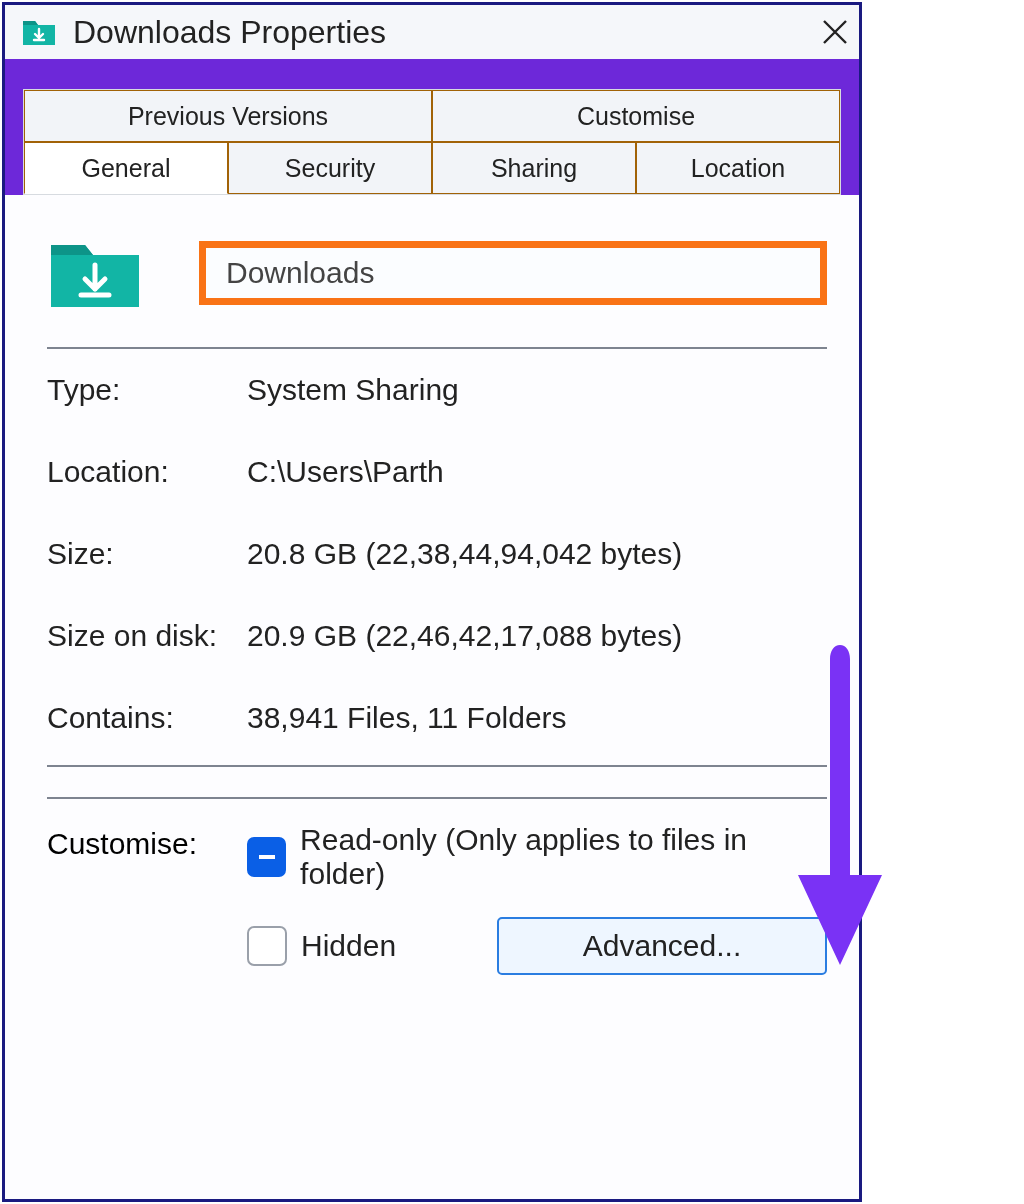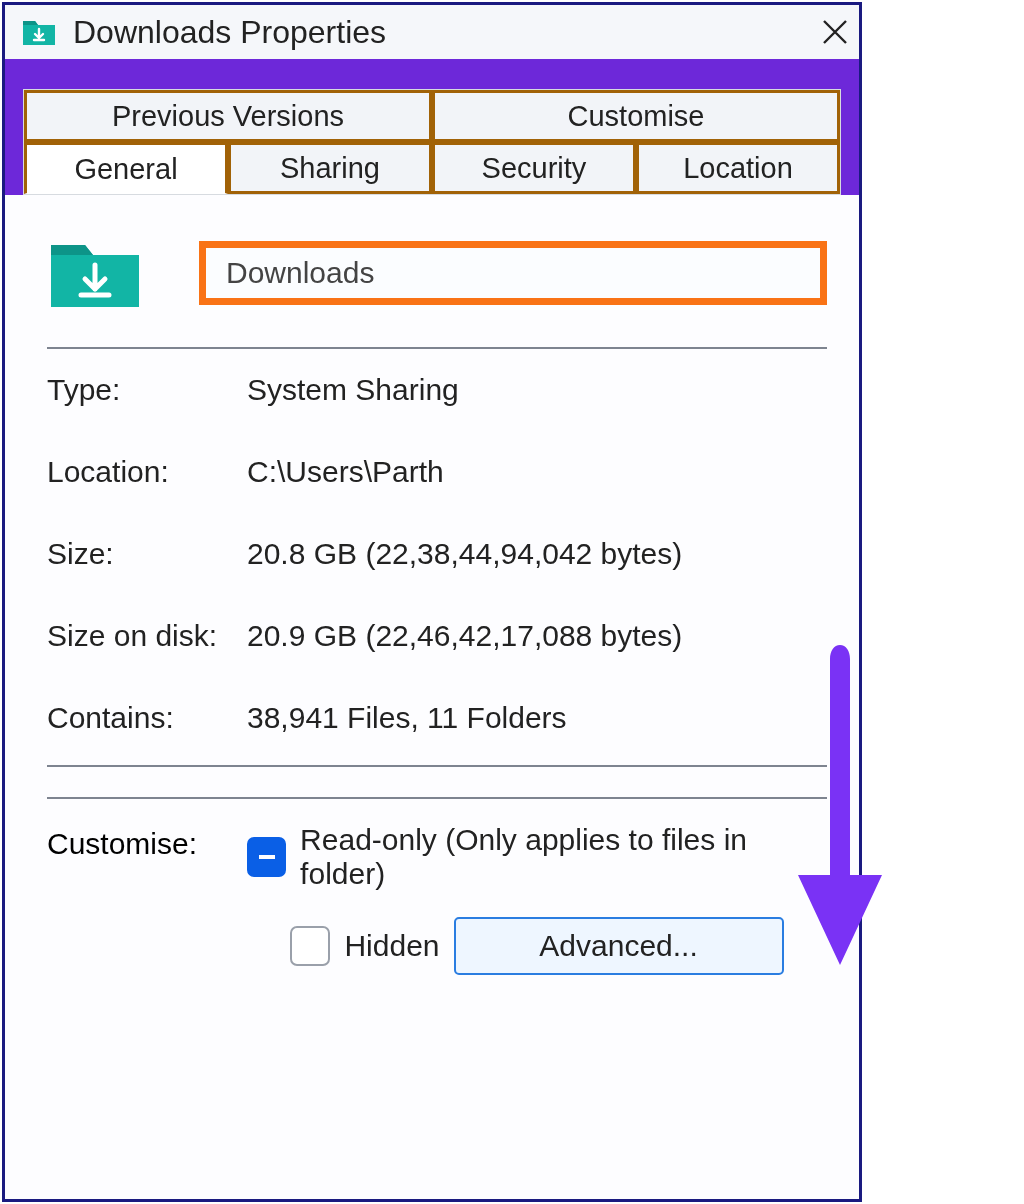--- a/index.html
+++ b/index.html
@@ -10,22 +10,22 @@
   }
   
   .titlebar { display: flex; align-items: center; height: 54px; padding: 0 4px 0 14px; background: #f5f7fa; }
   .titlebar .icon { width: 40px; height: 40px; margin-right: 14px; display:flex; align-items:center; justify-content:center; }
   .titlebar .title { font-size: 32px; color: #222; flex: 1; }
   .titlebar .close { width: 40px; height: 40px; display:flex; align-items:center; justify-content:center; font-size: 36px; color: #222; cursor: pointer; }
   
   .tabs-wrap { padding: 30px 18px 0 18px; }
   .tabs { display: grid; grid-template-columns: repeat(4,1fr); grid-template-rows: 52px 52px; border: 1px solid #d7dbe0; }
   .tab {
-    background: #f2f4f8; border: 3px solid #a16207; display:flex; align-items:center; justify-content:center;
-    font-size: 29px; color: #222; cursor: pointer;
+    background: #f2f4f8; border: 1px solid #a16207; display:flex; align-items:center; justify-content:center;
+    font-size: 25px; color: #222; cursor: pointer;
   }
   .tab.wide { grid-column: span 2; }
   .tab.active { background: #ffffff; border-bottom: 1px solid #ffffff; }
   
   .content { padding: 40px 32px 30px 42px; background:#fdfdff; flex:1; }
   .name-row { display:flex; align-items:center; gap: 56px; margin-bottom: 36px; }
   .folder-icon { width: 96px; height: 76px; display:flex; align-items:center; justify-content:center; }
   .name-input {
     flex:1; height: 64px; border: 7px solid #f97316; background: #fbfdff; font-size: 30px; color: #444;
     padding: 0 20px; display:flex; align-items:center;
@@ -69,22 +69,22 @@
           <path d="M3 3 L25 25 M25 3 L3 25" stroke="#222" stroke-width="2.4"></path>
         </svg>
     </span>
   </div>
 
   <div class="tabs-wrap">
     <div class="tabs">
       <div class="tab wide">Previous Versions</div>
       <div class="tab wide">Customise</div>
       <div class="tab active">General</div>
+      <div class="tab">Security</div>
       <div class="tab">Sharing</div>
-      <div class="tab">Security</div>
       <div class="tab">Location</div>
     </div>
   </div>
 
   <div class="content">
 
     <div class="name-row">
       <span class="folder-icon">
         <svg width="96" height="76" viewBox="0 0 96 76">
           <path d="M4 10 L38 10 L46 20 L92 20 L92 72 L4 72 Z" fill="#12b5a5"></path>
@@ -119,21 +119,21 @@
 
     <hr class="divider" style="margin-top:30px;">
 
     <div class="attr-area">
       <div class="info-label" style="font-size:30px;padding-top:4px;">Customise:</div>
       <div>
         <div class="attr-row">
           <span class="checkbox indeterminate"></span>
           <span>Read-only (Only applies to files in folder)</span>
         </div>
-        <div class="attr-row" style="justify-content:center;">
+        <div class="attr-row" style="justify-content:space-between;">
           <div style="display:flex;align-items:center;gap:14px;">
             <span class="checkbox"></span>
             <span>Hidden</span>
           </div>
           <div class="advanced-btn">Advanced...</div>
         </div>
       </div>
     </div>
 
   </div>

